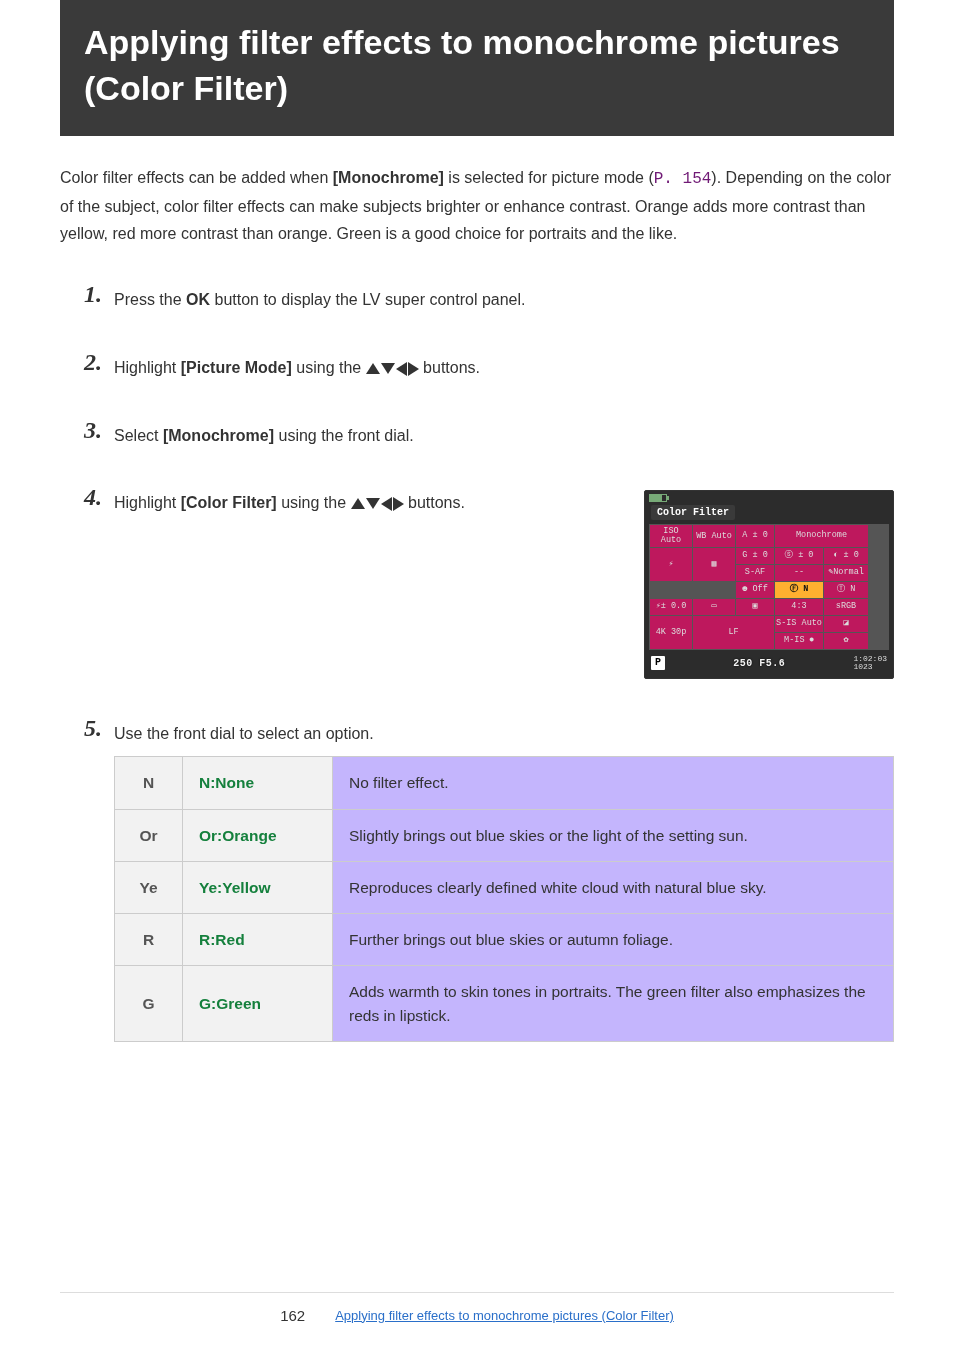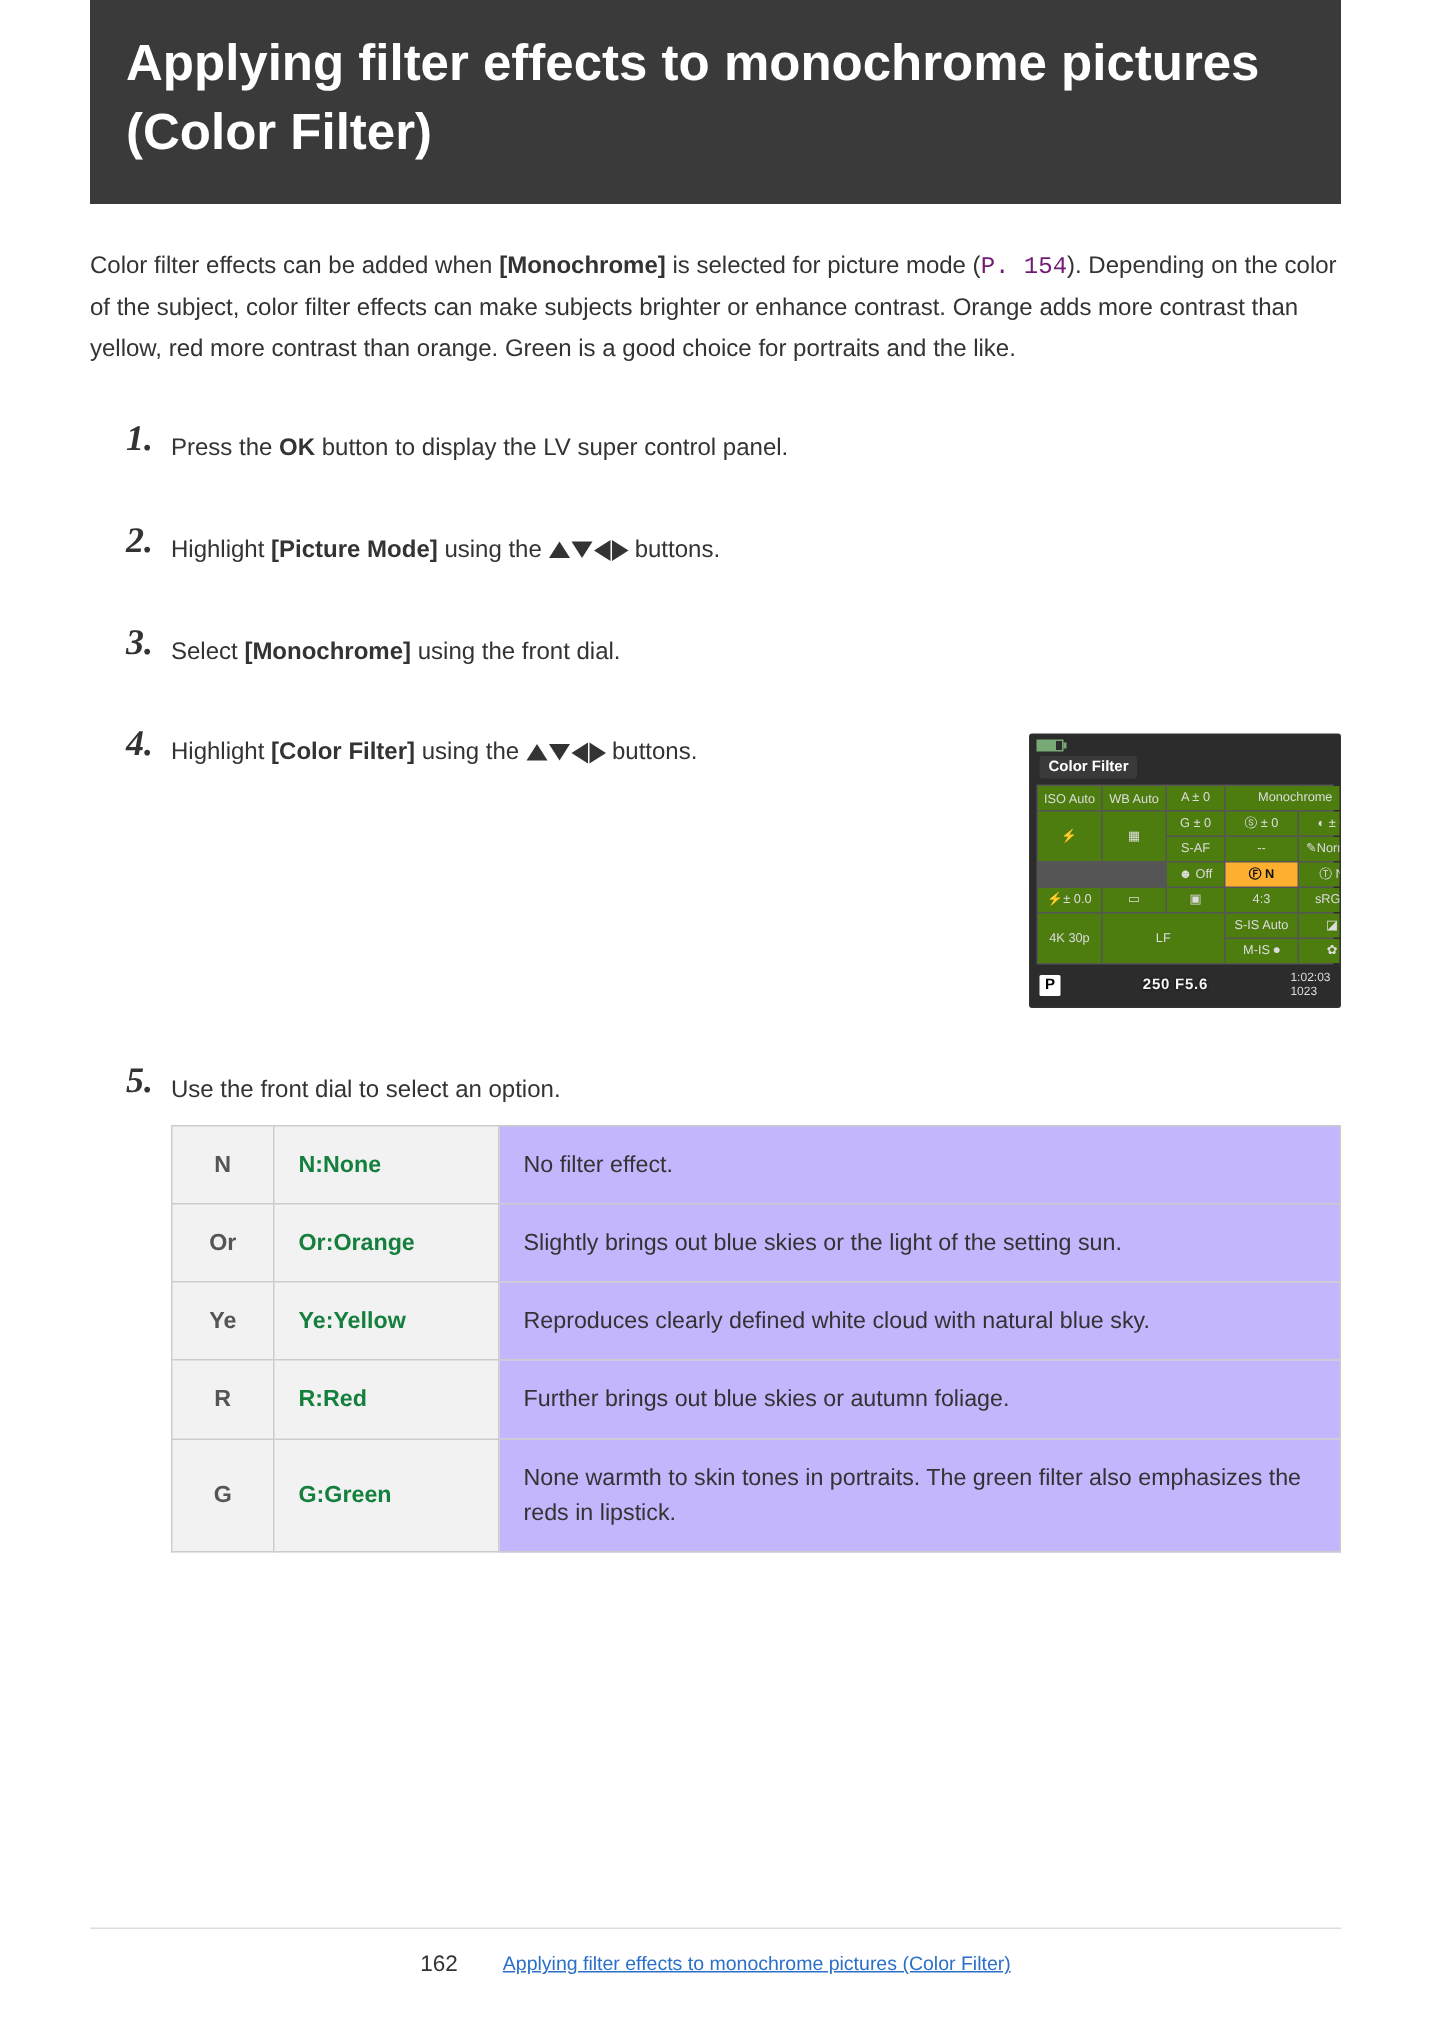--- a/index.html
+++ b/index.html
@@ -80,27 +80,27 @@
     border-style: solid;
     display: inline-block;
   }
   .arr-up { border-width: 0 7px 11px 7px; border-color: transparent transparent #333 transparent; }
   .arr-dn { border-width: 11px 7px 0 7px; border-color: #333 transparent transparent transparent; }
   .arr-lf { border-width: 7px 11px 7px 0; border-color: transparent #333 transparent transparent; }
   .arr-rt { border-width: 7px 0 7px 11px; border-color: transparent transparent transparent #333; }
 
   
   .panel {
-    width: 208px;
+    width: 250px;
     background: #2c2c2c;
     border: 1px solid #333;
     border-radius: 2px;
     color: #dcdcdc;
     font-size: 9px;
-    font-family: Liberation Sans, sans-serif;
+    font-family: Liberation Mono, monospace;
     overflow: hidden;
   }
   .panel-head {
     padding: 4px 6px 2px 6px;
     position: relative;
   }
   .panel-title-pill {
     background: #3a3a3a;
     color: #fff;
     padding: 2px 6px;
@@ -111,21 +111,21 @@
   }
   .panel-grid {
     display: grid;
     grid-template-columns: 42px 42px 38px 48px 44px;
     gap: 1px;
     background: #555;
     padding: 1px;
     margin: 2px 4px;
   }
   .cell {
-    background: #4d7c0f;
+    background: #be185d;
     color: #ddd;
     text-align: center;
     padding: 2px 1px;
     font-size: 8.5px;
     line-height: 1.1;
     display: flex;
     flex-direction: column;
     justify-content: center;
     align-items: center;
     min-height: 16px;
@@ -334,21 +334,21 @@
             <td class="c3">Reproduces clearly defined white cloud with natural blue sky.</td>
           </tr>
           <tr>
             <td class="c1">R</td>
             <td class="c2">R:Red</td>
             <td class="c3">Further brings out blue skies or autumn foliage.</td>
           </tr>
           <tr>
             <td class="c1">G</td>
             <td class="c2">G:Green</td>
-            <td class="c3">None warmth to skin tones in portraits. The green filter also emphasizes the reds in lipstick.</td>
+            <td class="c3">Adds warmth to skin tones in portraits. The green filter also emphasizes the reds in lipstick.</td>
           </tr>
         </tbody>
       </table>
     </li>
 
   </ol>
 
   <div class="footer">
     <span class="page-num">162</span>
     <a href="#" class="foot-link">Applying filter effects to monochrome pictures (Color Filter)</a>

